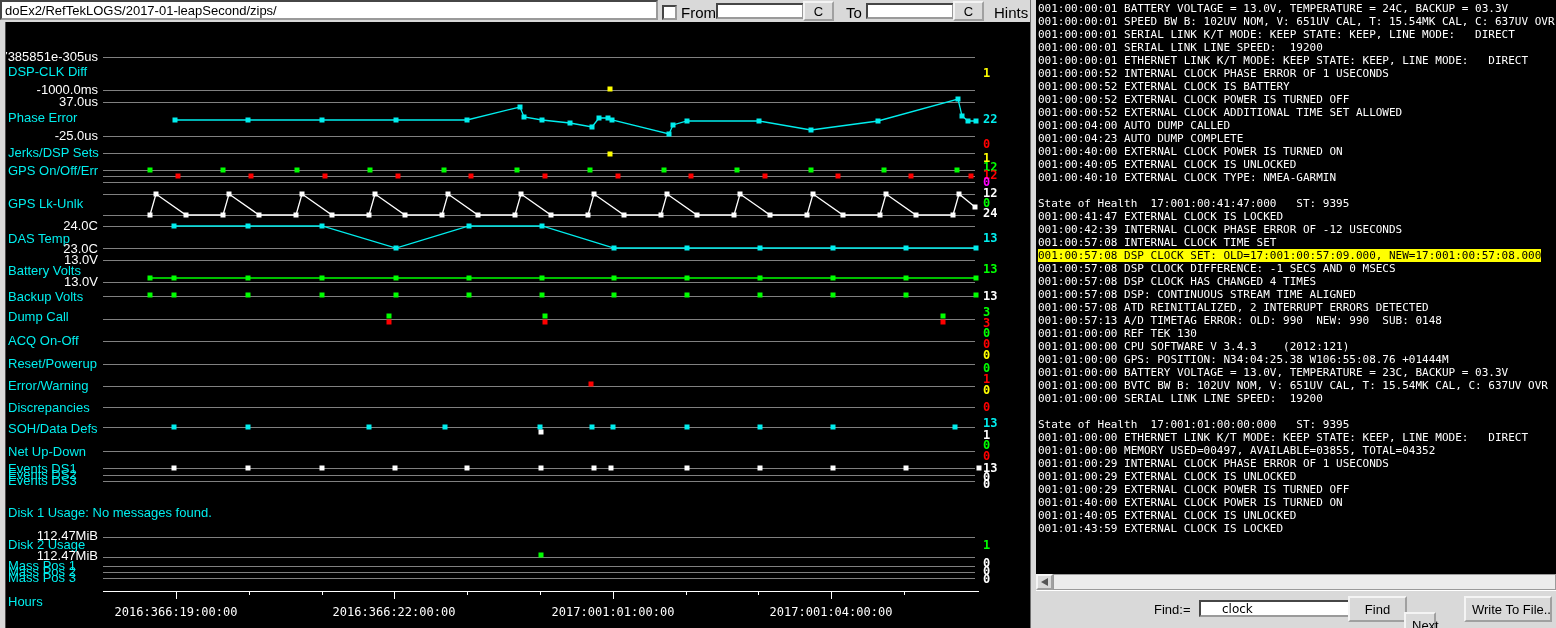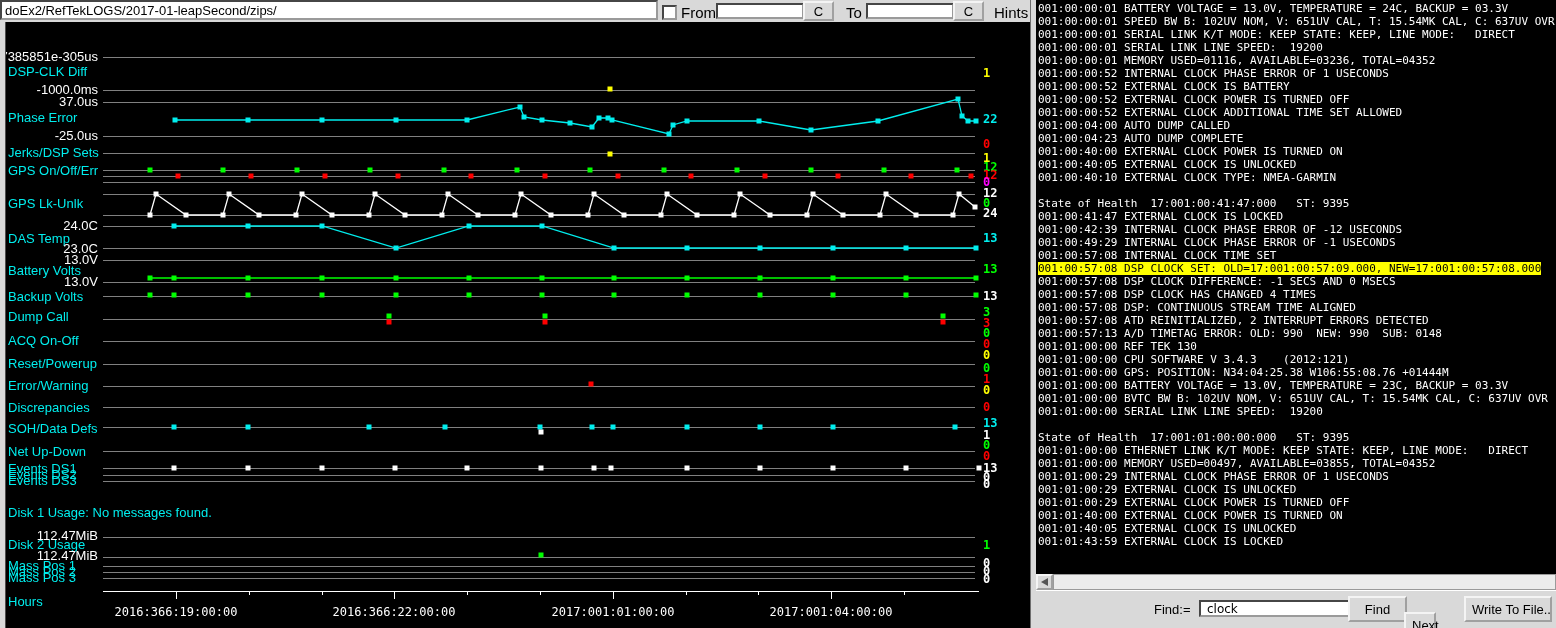--- a/index.html
+++ b/index.html
@@ -41,21 +41,21 @@
        display:flex;align-items:stretch;}
   .arrow-btn{width:17px;height:16px;background:#d9d9d9;border:2px outset #f4f4f4;box-sizing:border-box;
        display:flex;align-items:center;justify-content:center;}
   .tri-left{width:0;height:0;border-top:4px solid transparent;border-bottom:4px solid transparent;
        border-right:7px solid #555;}
   .trough{flex:1;background:#ececec;border:1px solid #9a9a9a;box-sizing:border-box;}
   .findbar{position:absolute;left:0;top:590px;width:520px;height:38px;background:#d9d9d9;
        border-top:1px solid #fff;box-sizing:border-box;}
   .find-lbl{position:absolute;left:118px;top:11px;font-size:13px;color:#000;}
   .find-entry{position:absolute;left:163px;top:9px;width:138px;height:13px;background:#fff;
-       border:2px inset #9a9a9a;font:12px "DejaVu Sans",sans-serif;padding:0 6px;}
+       border:2px inset #9a9a9a;font:12px "DejaVu Sans",sans-serif;padding:0 21px;}
   .find-btn{position:absolute;left:312px;top:5px;width:59px;height:26px;}
   .next-btn{position:absolute;left:368px;top:21px;width:32px;height:26px;}
   .wtf-btn{position:absolute;left:428px;top:5px;width:88px;height:26px;white-space:nowrap;overflow:hidden;}
 </style>
 </head>
 <body>
 
 <div class="app">
 
   <div class="topbar">
@@ -354,35 +354,34 @@
   <div class="left-strip"></div>
 
   <div class="sash"></div>
 
   <div class="right-pane">
     <div class="log" id="log">
         <div class="log-line">001:00:00:01 BATTERY VOLTAGE = 13.0V, TEMPERATURE = 24C, BACKUP = 03.3V</div>
         <div class="log-line">001:00:00:01 SPEED BW B: 102UV NOM, V: 651UV CAL, T: 15.54MK CAL, C: 637UV OVR</div>
         <div class="log-line">001:00:00:01 SERIAL LINK K/T MODE: KEEP STATE: KEEP, LINE MODE:   DIRECT</div>
         <div class="log-line">001:00:00:01 SERIAL LINK LINE SPEED:  19200</div>
-        <div class="log-line">001:00:00:01 MEMORY USED=01116, AVAILABLE=03236, TOTAL=04352</div>
+        <div class="log-line">001:00:00:01 ETHERNET LINK K/T MODE: KEEP STATE: KEEP, LINE MODE:   DIRECT</div>
         <div class="log-line">001:00:00:52 INTERNAL CLOCK PHASE ERROR OF 1 USECONDS</div>
         <div class="log-line">001:00:00:52 EXTERNAL CLOCK IS BATTERY</div>
         <div class="log-line">001:00:00:52 EXTERNAL CLOCK POWER IS TURNED OFF</div>
         <div class="log-line">001:00:00:52 EXTERNAL CLOCK ADDITIONAL TIME SET ALLOWED</div>
         <div class="log-line">001:00:04:00 AUTO DUMP CALLED</div>
         <div class="log-line">001:00:04:23 AUTO DUMP COMPLETE</div>
         <div class="log-line">001:00:40:00 EXTERNAL CLOCK POWER IS TURNED ON</div>
         <div class="log-line">001:00:40:05 EXTERNAL CLOCK IS UNLOCKED</div>
         <div class="log-line">001:00:40:10 EXTERNAL CLOCK TYPE: NMEA-GARMIN</div>
         <div class="log-line">&nbsp;</div>
         <div class="log-line">State of Health  17:001:00:41:47:000   ST: 9395</div>
         <div class="log-line">001:00:41:47 EXTERNAL CLOCK IS LOCKED</div>
         <div class="log-line">001:00:42:39 INTERNAL CLOCK PHASE ERROR OF -12 USECONDS</div>
-        <div class="log-line">001:00:49:29 INTERNAL CLOCK PHASE ERROR OF -1 USECONDS</div>
         <div class="log-line">001:00:57:08 INTERNAL CLOCK TIME SET</div>
         <div class="log-line hl">001:00:57:08 DSP CLOCK SET: OLD=17:001:00:57:09.000, NEW=17:001:00:57:08.000</div>
         <div class="log-line">001:00:57:08 DSP CLOCK DIFFERENCE: -1 SECS AND 0 MSECS</div>
         <div class="log-line">001:00:57:08 DSP CLOCK HAS CHANGED 4 TIMES</div>
         <div class="log-line">001:00:57:08 DSP: CONTINUOUS STREAM TIME ALIGNED</div>
         <div class="log-line">001:00:57:08 ATD REINITIALIZED, 2 INTERRUPT ERRORS DETECTED</div>
         <div class="log-line">001:00:57:13 A/D TIMETAG ERROR: OLD: 990  NEW: 990  SUB: 0148</div>
         <div class="log-line">001:01:00:00 REF TEK 130</div>
         <div class="log-line">001:01:00:00 CPU SOFTWARE V 3.4.3    (2012:121)</div>
         <div class="log-line">001:01:00:00 GPS: POSITION: N34:04:25.38 W106:55:08.76 +01444M</div>

